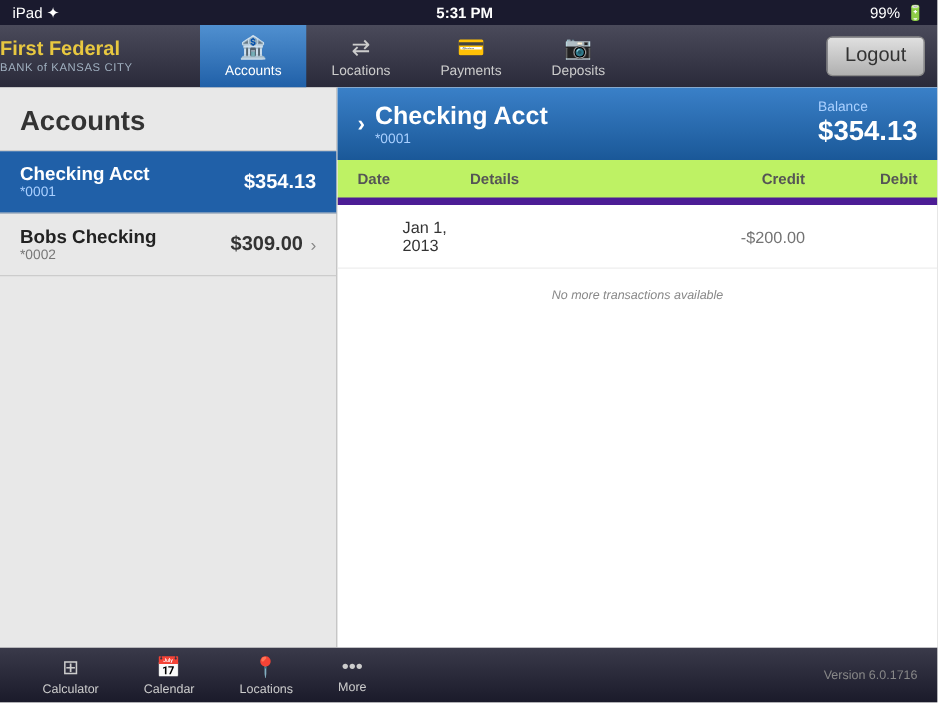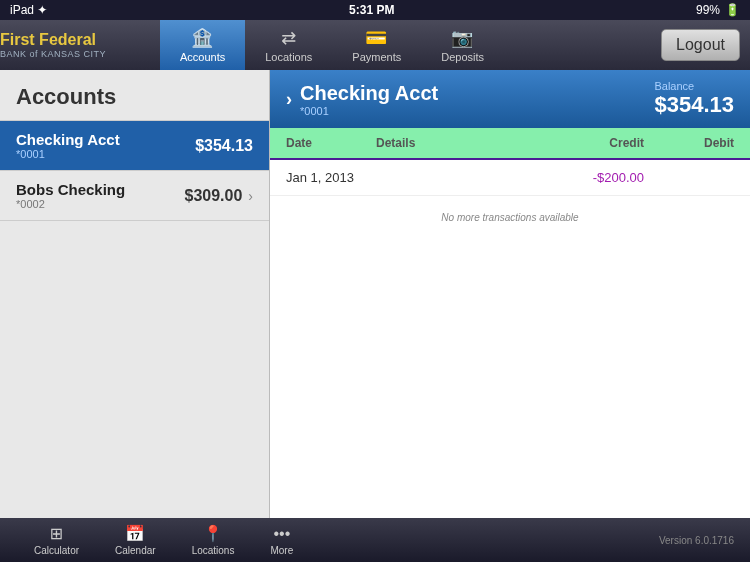--- a/index.html
+++ b/index.html
@@ -185,42 +185,43 @@
 
     
     #transactions-table {
       flex: 1;
       overflow-y: auto;
     }
     #table-header {
       display: grid;
       grid-template-columns: 90px 1fr 90px 90px;
       padding: 8px 16px;
-      border-bottom: 2px solid #4c1d95;
-      background: #86efac;
+      border-bottom: 6px solid #4c1d95;
+      background: #bef264;
     }
     .th {
       font-size: 12px;
       font-weight: bold;
       color: #555;
     }
     .th.right { text-align: right; }
     .transaction-row {
       display: grid;
       grid-template-columns: 90px 1fr 90px 90px;
       padding: 10px 16px;
       border-bottom: 1px solid #eee;
       align-items: center;
     }
     .td {
       font-size: 13px;
       color: #333;
+      margin-left: 36px;
     }
     .td.right { text-align: right; }
-    .td.debit { color: #a21caf; }
+    .td.debit { color: #737373; }
     #no-more-transactions {
       text-align: center;
       padding: 16px;
       color: #888;
       font-size: 10px;
       font-style: italic;
     }
 
     
     #bottom-bar {

